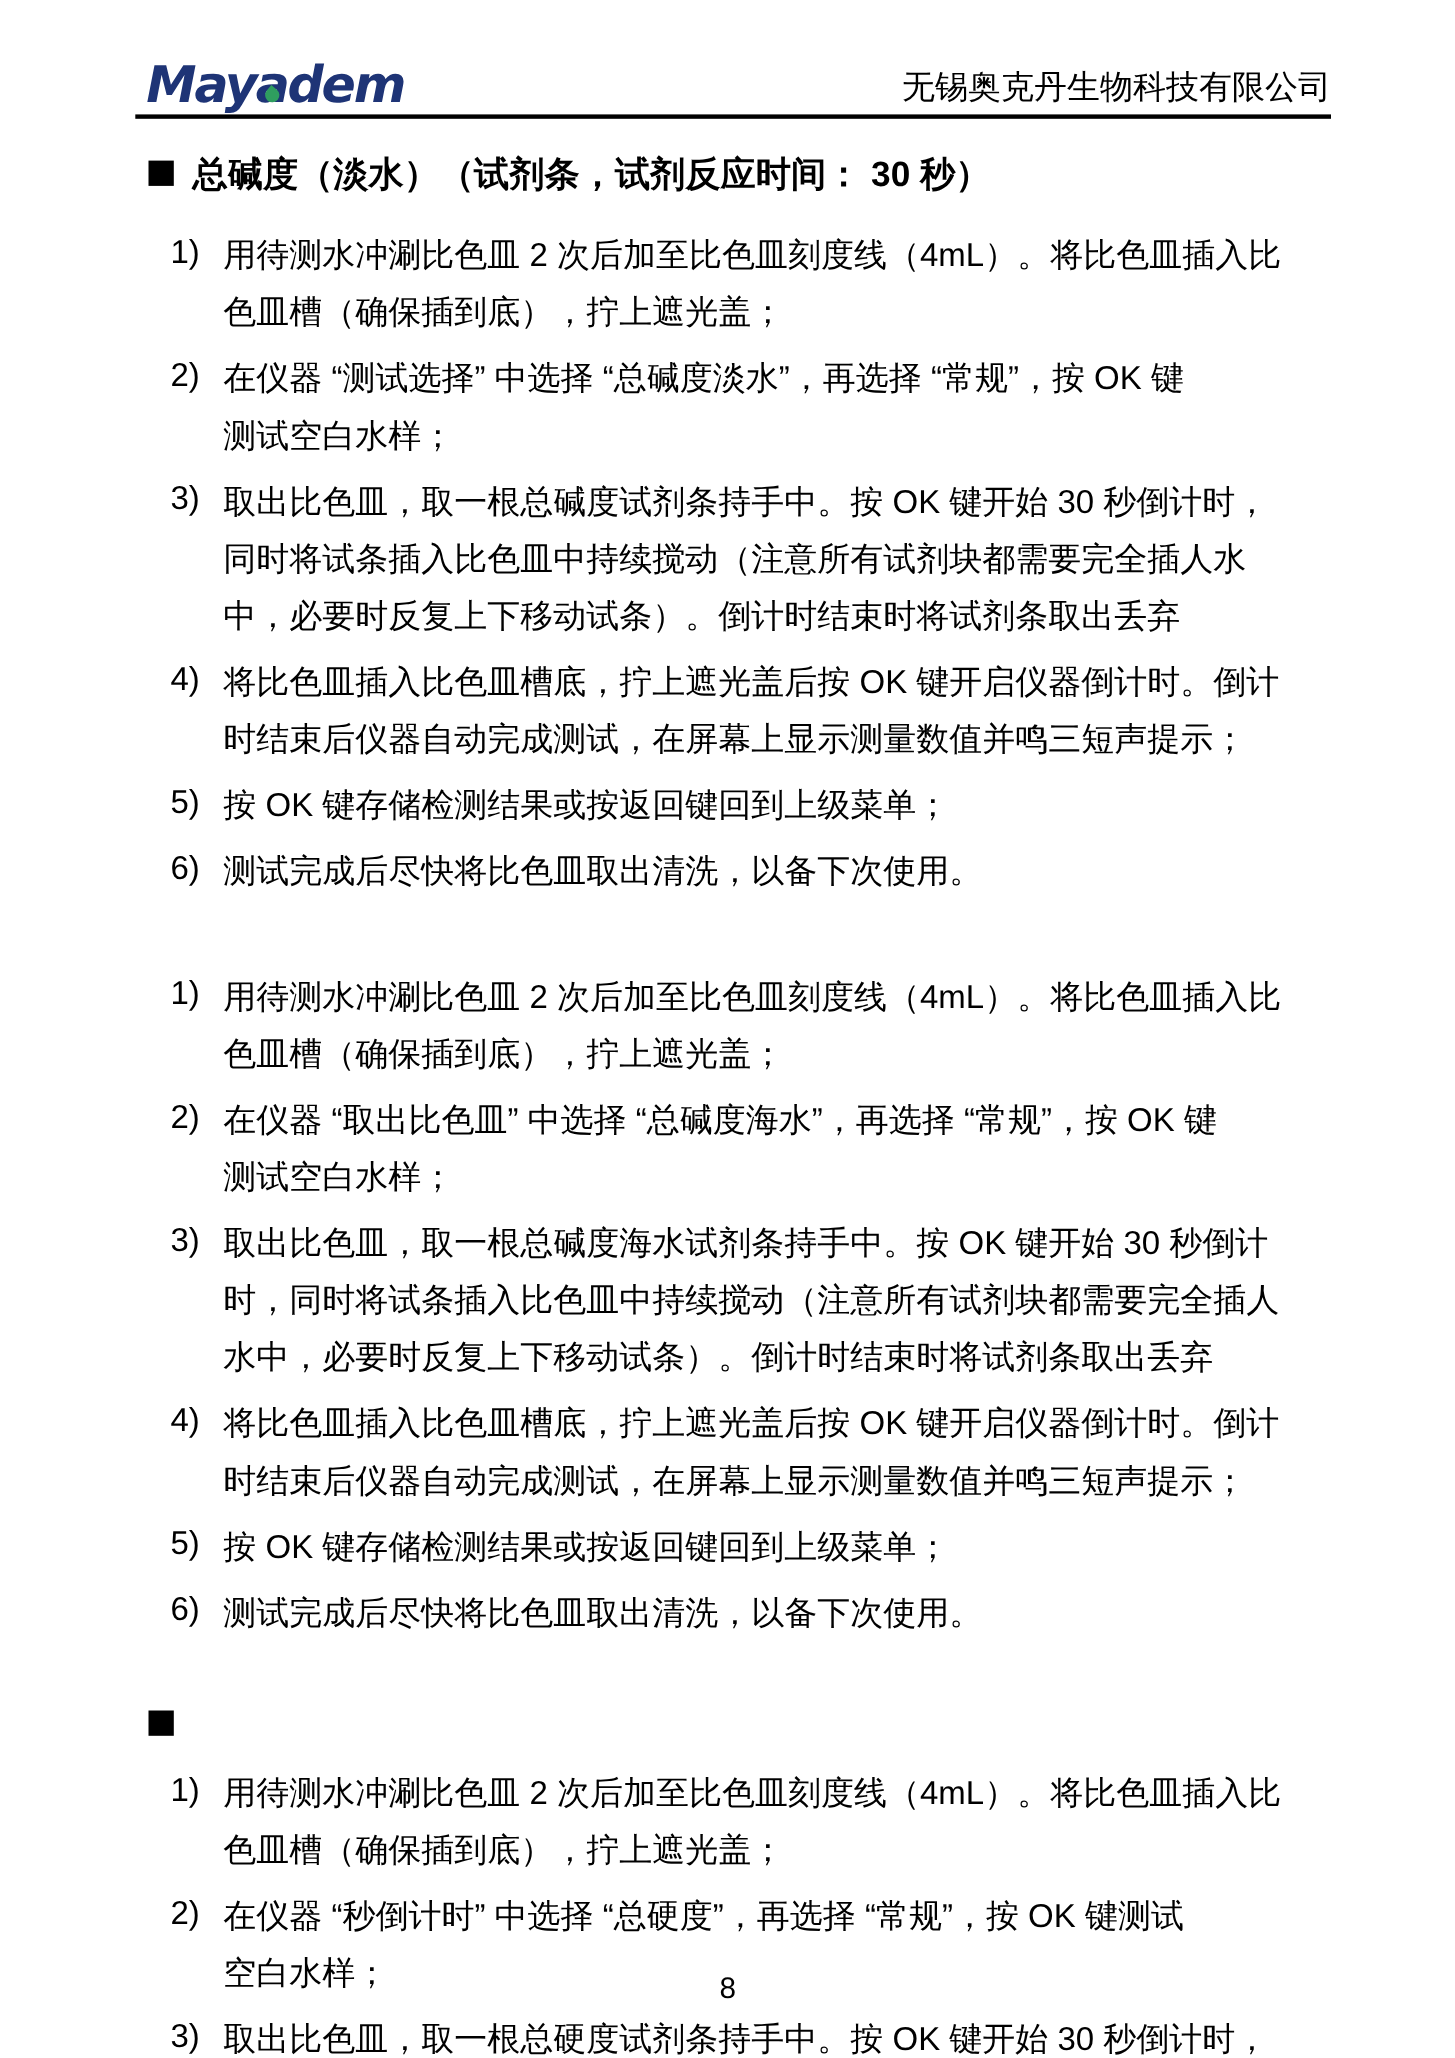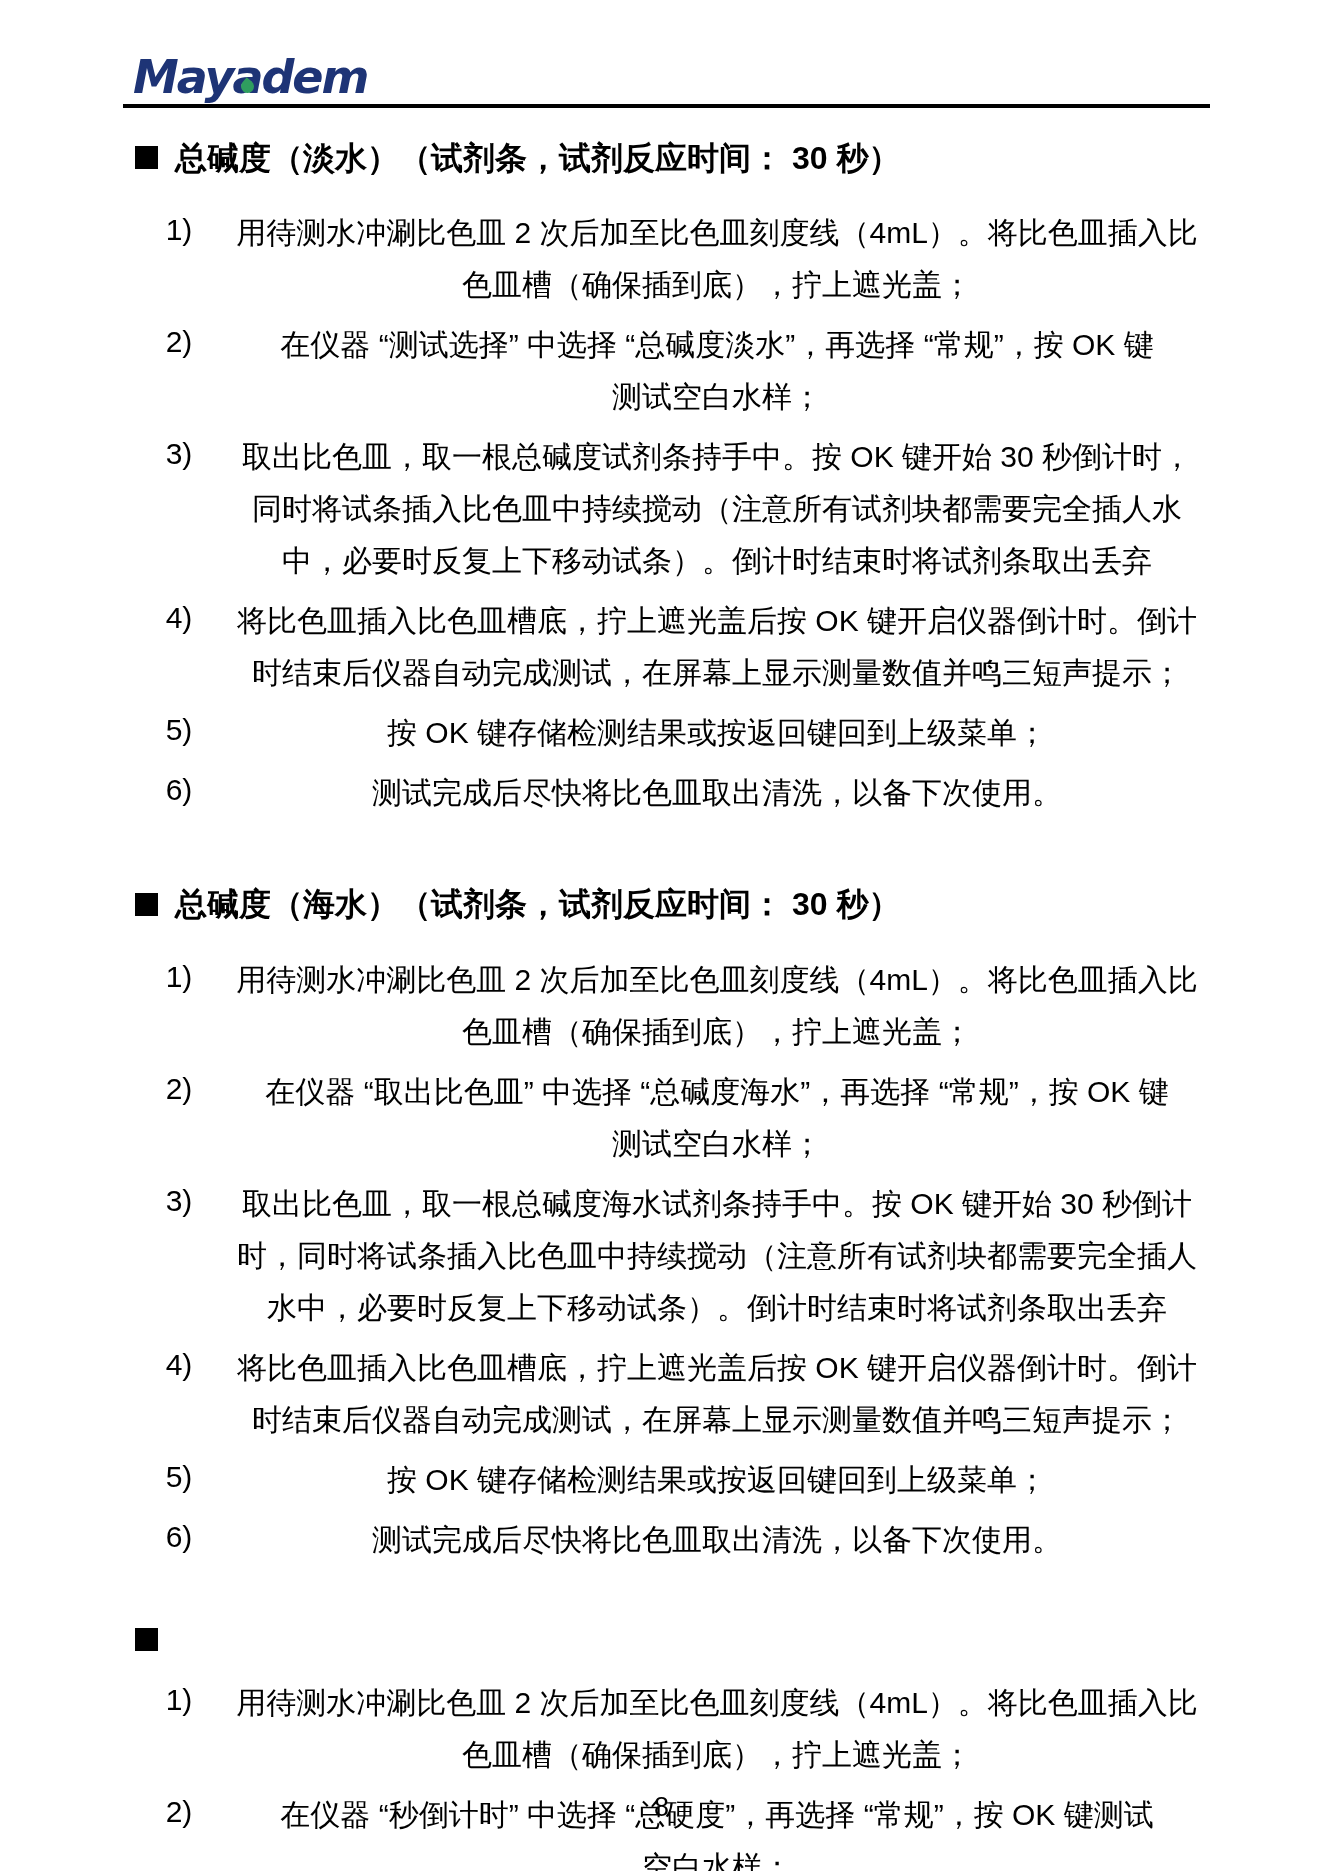--- a/index.html
+++ b/index.html
@@ -50,21 +50,21 @@
     line-height:1.2;
     padding-bottom:2px;
     white-space:nowrap;
   }
   .rule{
     border:none;
     border-top:4px solid #000;
     margin:4px 0 0 0;
   }
   
-  .section{margin-top:62px;text-align:center;}
+  .section{margin-top:62px;}
   .section:first-of-type{margin-top:17px;}
   .section-heading{
     display:flex;
     align-items:center;
     margin-left:12px;
     font-size:32px;
     font-weight:bold;
     line-height:46px;
     white-space:nowrap;
   }
@@ -105,20 +105,21 @@
     font-size:27px;
   }
 </style>
 </head>
 <body>
 
 <div class="page">
 
   <div class="header">
     <div class="logo"><span>May</span><span class="a-wrap"><span>a</span><span class="leaf"></span></span><span>dem</span></div>
+    <div class="company">无锡奥克丹生物科技有限公司</div>
   </div>
 
   <hr class="rule">
 
   <main>
   <section class="section">
     <h2 class="section-heading">
           <span class="bullet"></span>
           <span>总碱度（淡水）（试剂条，试剂反应时间： 30 秒）</span>
         </h2>
@@ -154,24 +155,20 @@
   </li>
 
   <li>
     <span class="inum">6)</span>
     <span class="itext">测试完成后尽快将比色皿取出清洗，以备下次使用。</span>
   </li>
 </ol>
   </section>
 
   <section class="section">
-    <h2 class="section-heading">
-          <span class="bullet"></span>
-          <span>总碱度（海水）（试剂条，试剂反应时间： 30 秒）</span>
-        </h2>
     <ol class="ilist">
   <li>
     <span class="inum">1)</span>
     <span class="itext">用待测水冲涮比色皿 2 次后加至比色皿刻度线（4mL）。将比色皿插入比
 色皿槽（确保插到底），拧上遮光盖；</span>
   </li>
 
   <li>
     <span class="inum">2)</span>
     <span class="itext">在仪器 “取出比色皿” 中选择 “总碱度海水”，再选择 “常规”，按 OK 键

